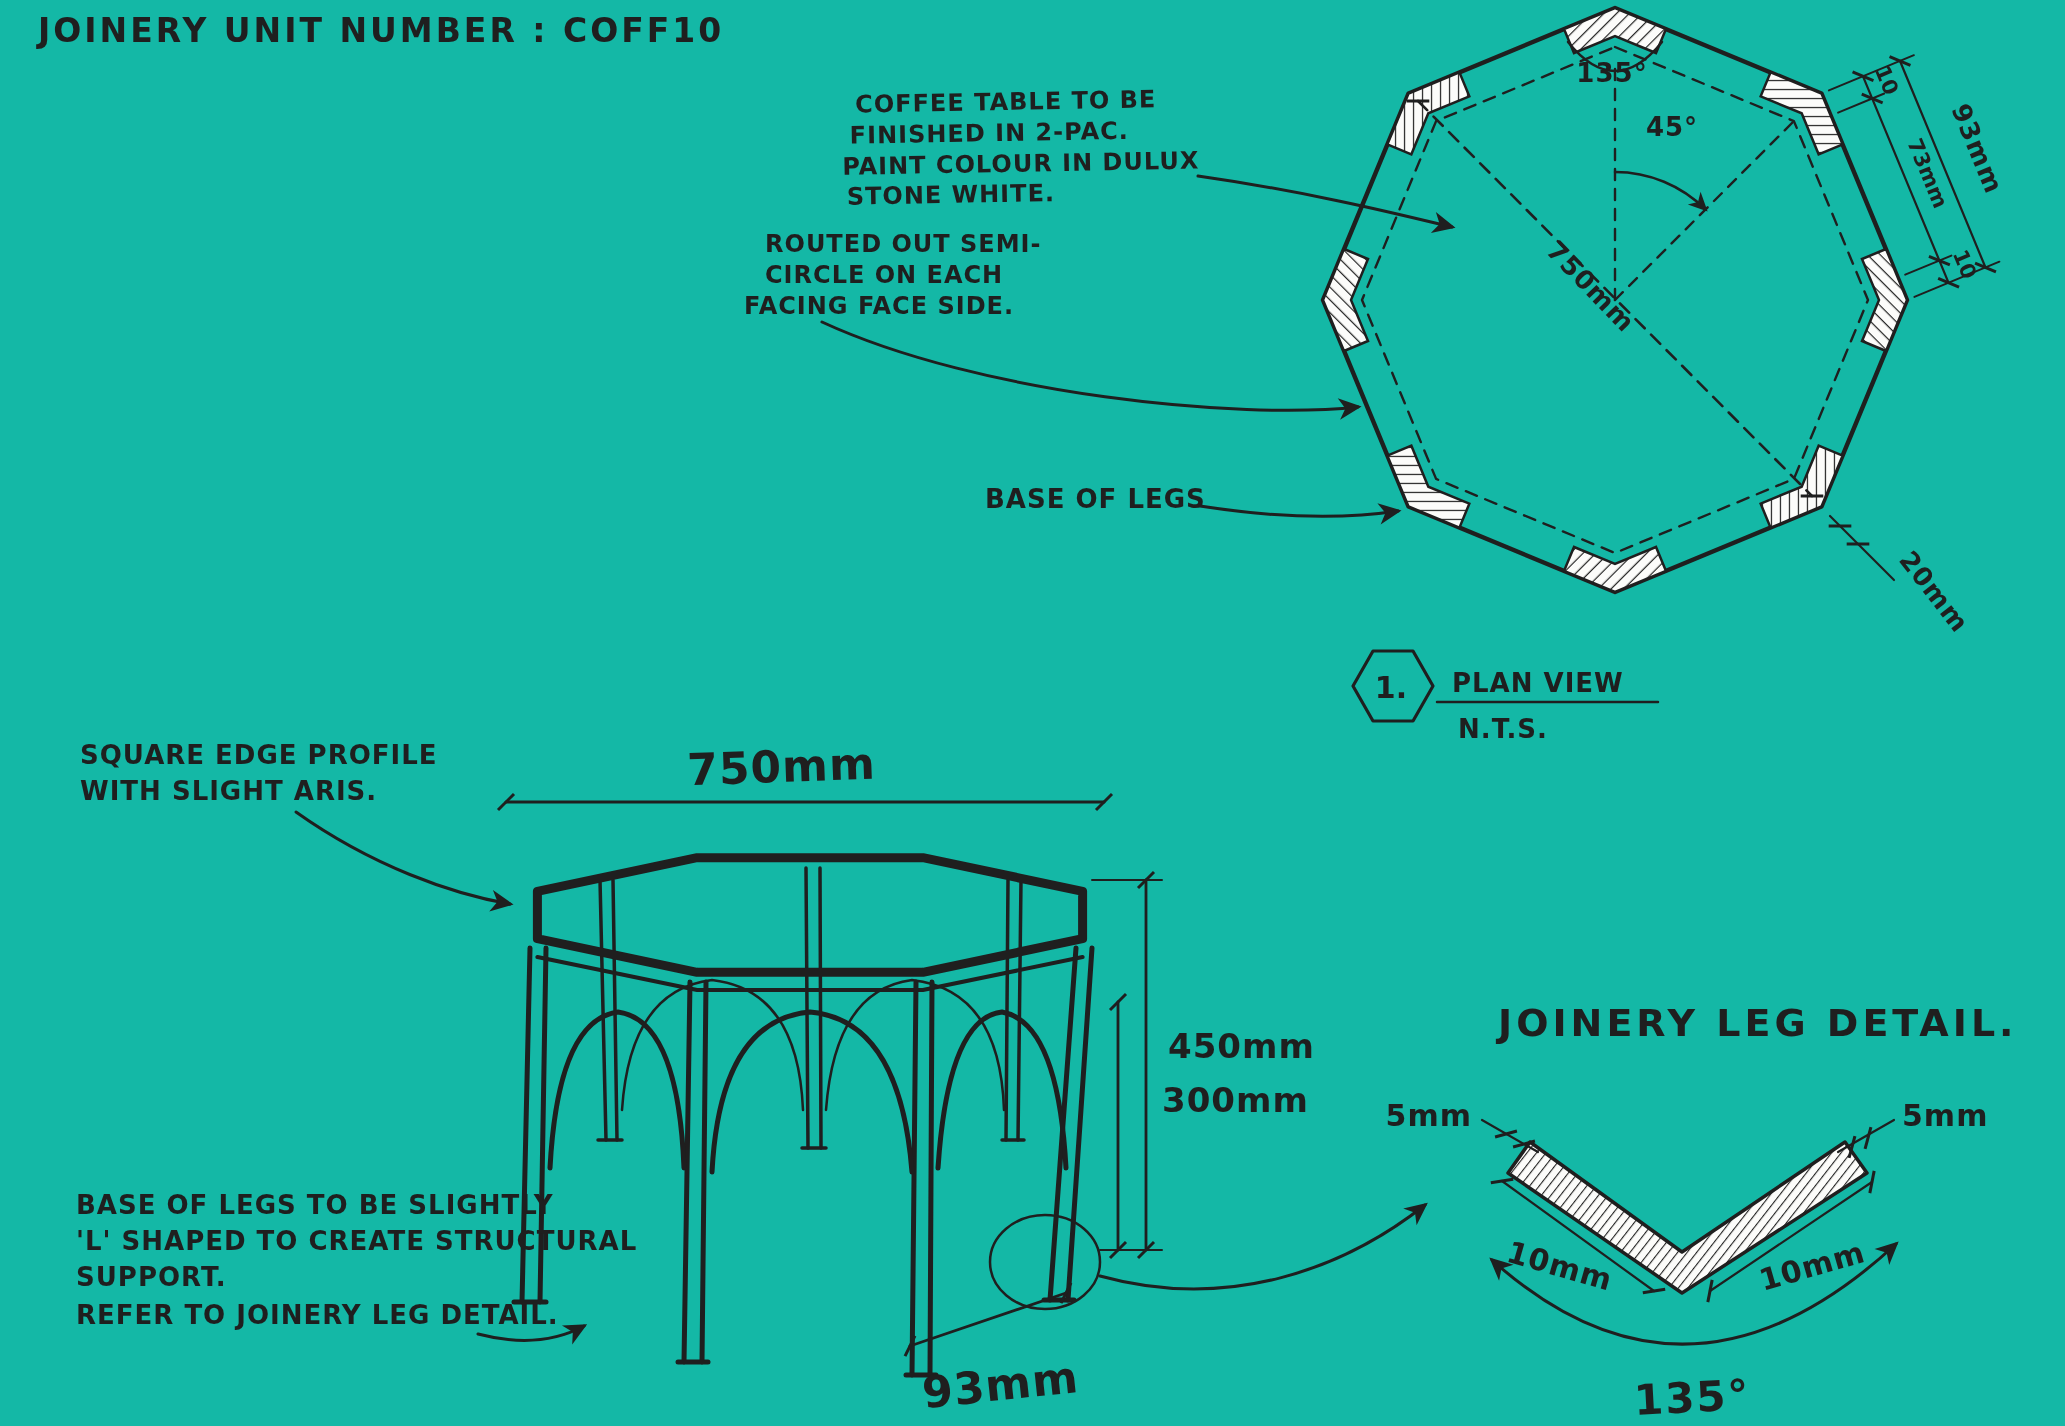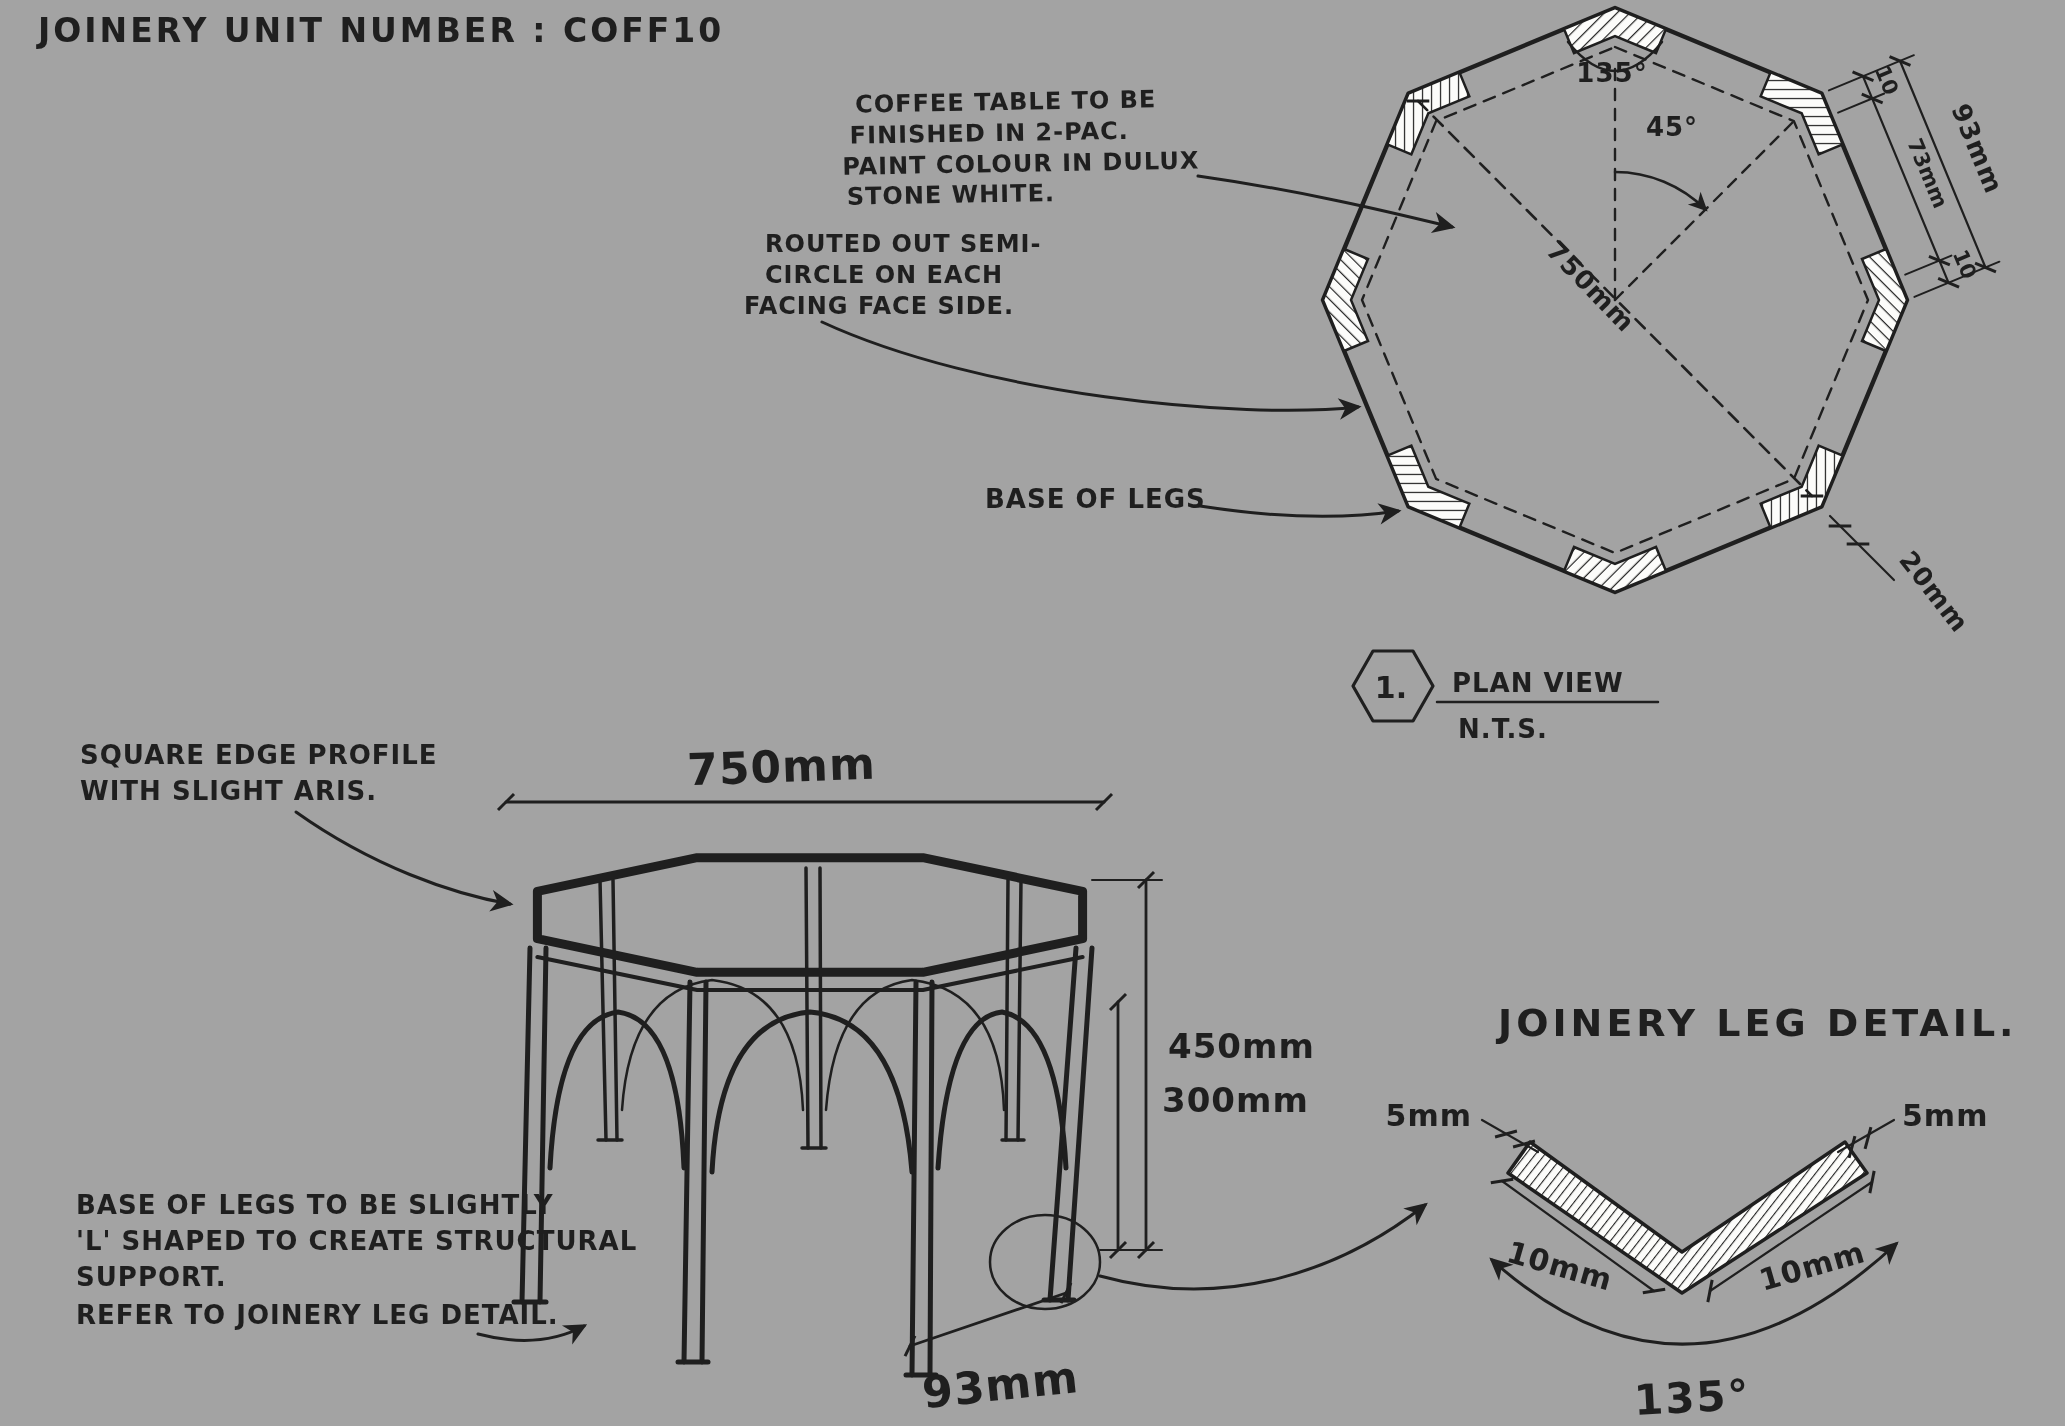--- a/index.html
+++ b/index.html
@@ -1,16 +1,16 @@
 <!DOCTYPE html>
 <html><head>
 <meta charset="utf-8">
 <style>
   html,body{margin:0;padding:0;background:#d9d9d9;}
-  .sheet{position:relative;width:2065px;height:1426px;background:#a3a3a3;overflow:hidden;margin:0 auto;}
+  .sheet{position:relative;width:2065px;height:1426px;background:#14b8a6;overflow:hidden;margin:0 auto;}
   svg{position:absolute;left:0;top:0;}
   text{fill:#1f1f1f;font-family:"DejaVu Sans",sans-serif;}
   .t-title{font-size:33px;font-weight:700;letter-spacing:3px;}
   .note{font-size:24px;font-weight:700;letter-spacing:1px;}
   .note-lg{font-size:26px;font-weight:700;letter-spacing:1px;}
   .dim{font-size:26px;font-weight:700;letter-spacing:1px;}
   .dim-sm{font-size:21px;font-weight:700;}
   .dim-lg{font-size:44px;font-weight:700;letter-spacing:1px;}
   .dim-md{font-size:34px;font-weight:700;letter-spacing:1px;}
   .dim-detail{font-size:30px;font-weight:700;letter-spacing:1px;}

